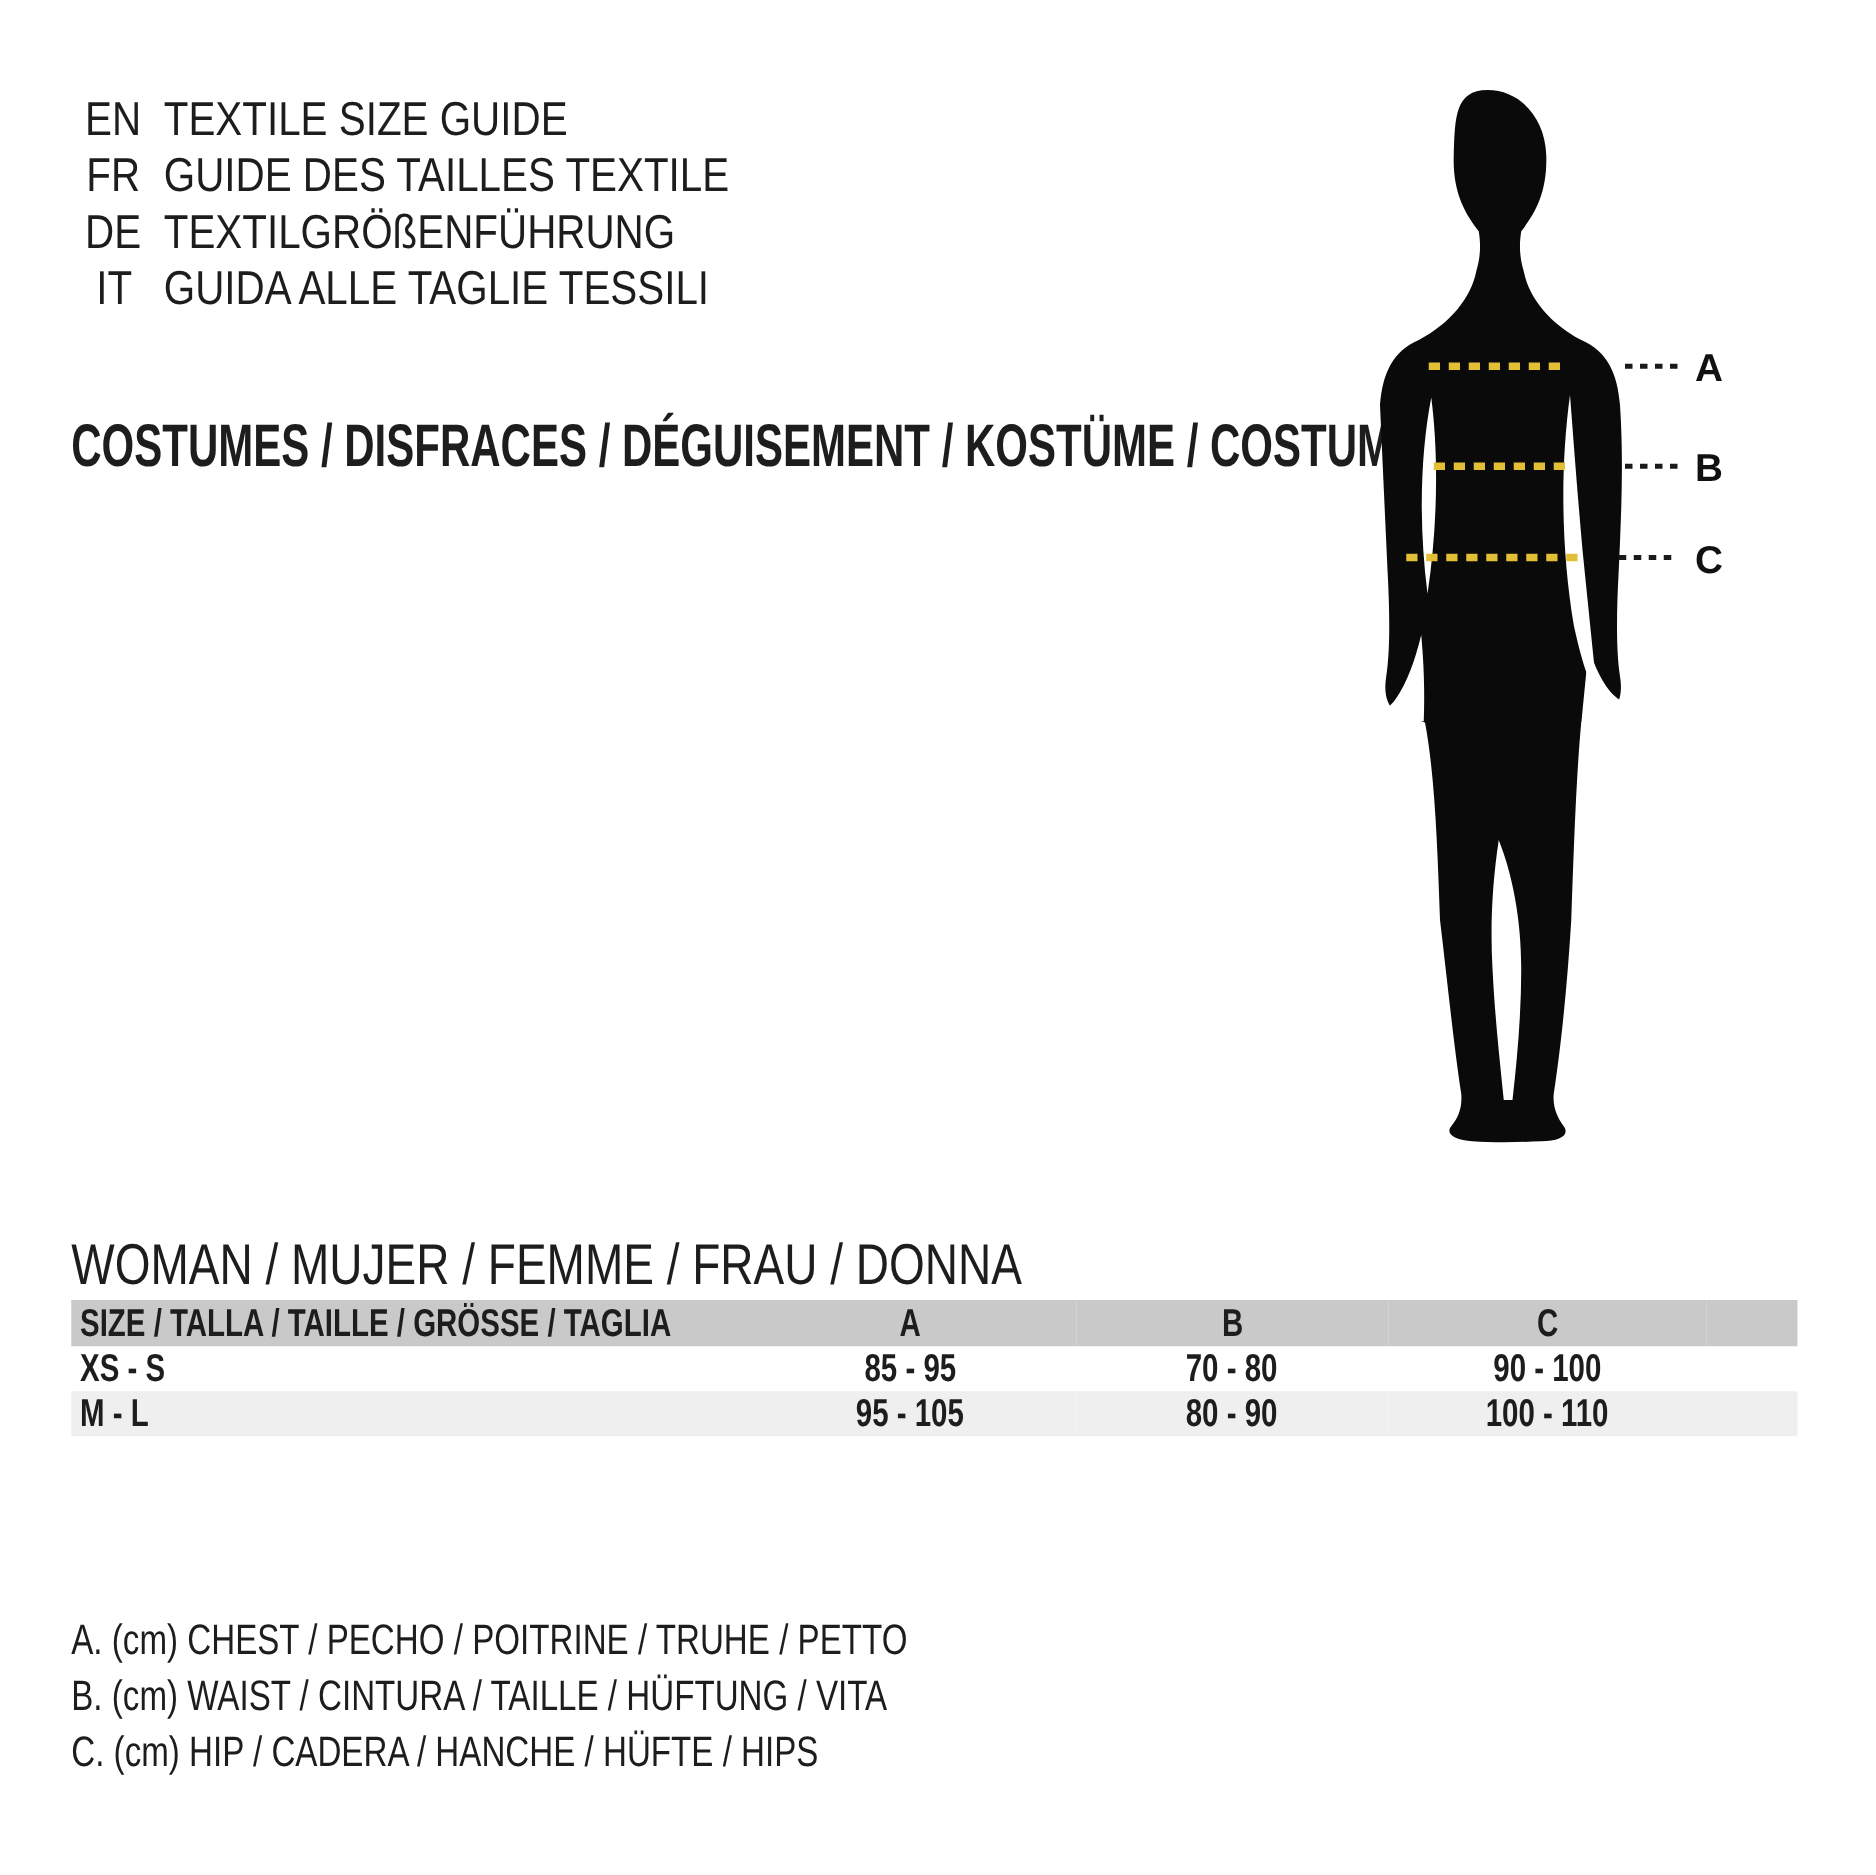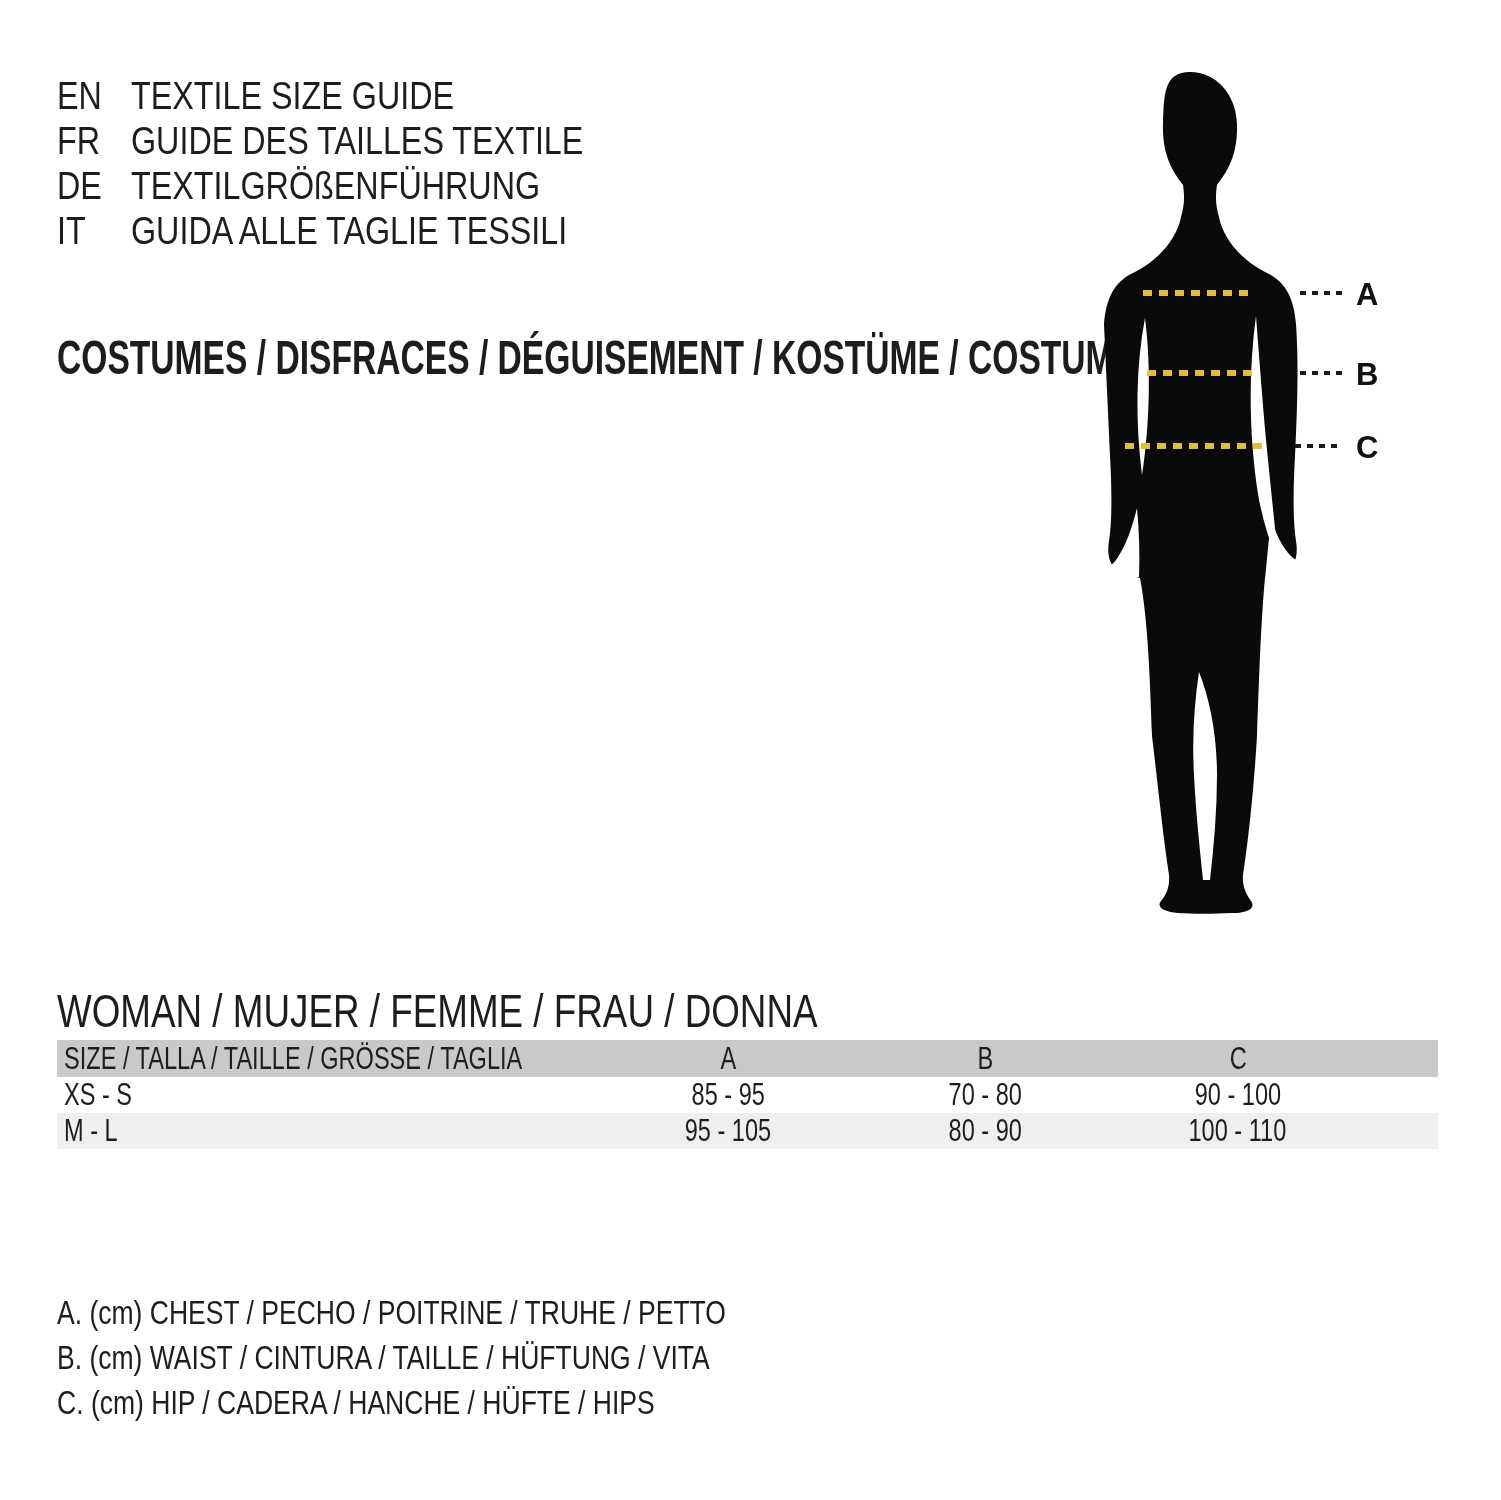--- a/index.html
+++ b/index.html
@@ -13,40 +13,40 @@
   .t { white-space:nowrap; }
   .sq { display:inline-block; transform-origin:0 50%; }
   .sq85 { transform:scaleX(.85); }
   .sq80 { transform:scaleX(.80); }
   .sq78 { transform:scaleX(.78); }
   .sq76 { transform:scaleX(.76); }
   .sq70 { transform:scaleX(.70); }
   .sqc  { transform-origin:50% 50%; }
 
   
-  .langs { position:absolute; left:57px; top:74px; }
+  .langs { position:absolute; left:57px; top:74px;text-align:center; }
   .lang-row { height:45px; display:flex; align-items:center; font-size:38px; }
   .lang-code { width:74px; flex:0 0 74px; }
 
   
   .cat-title { position:absolute; left:57px; top:332px; line-height:52px;
                font-size:48px; font-weight:bold; }
 
   
   .fig { position:absolute; left:1050px; top:60px; width:450px; height:860px; }
   .fig svg { display:block; width:450px; height:860px; }
   .fig text { font-family:"Liberation Sans", sans-serif; font-weight:bold; }
 
   
   .section-label { position:absolute; left:57px; top:990px; line-height:42px; font-size:46px; }
 
   
   .size-table { position:absolute; left:57px; top:1040px; width:1381px;
                 border-collapse:collapse; table-layout:fixed; font-size:31px; }
-  .size-table th, .size-table td { padding:0; font-weight:normal; vertical-align:middle;margin-top:41px; }
+  .size-table th, .size-table td { padding:0; font-weight:bold; vertical-align:middle;margin-top:41px; }
   .size-table thead tr { height:37px; }
   .size-table tbody tr { height:35px; }
   .cell-l { text-align:left; padding-left:7px !important; }
   .cell-c { text-align:center; }
 
   
   .legend { position:absolute; left:57px; top:1293px; }
   .legend-line { height:45px; display:flex; align-items:flex-start; font-size:34px; }
 </style>
 </head>

